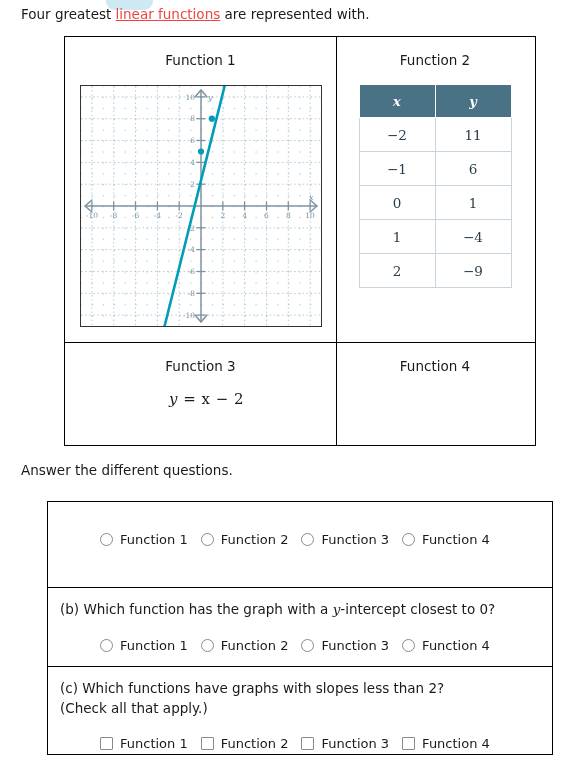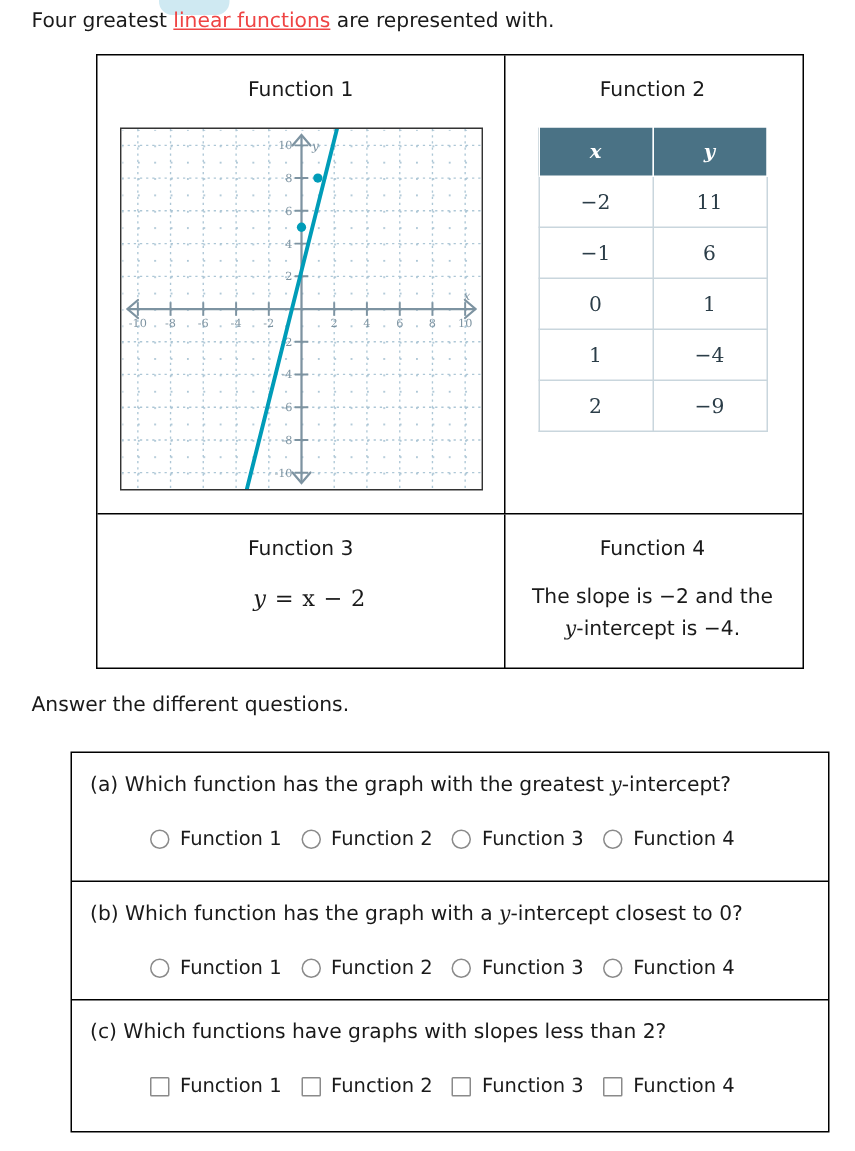--- a/index.html
+++ b/index.html
@@ -263,31 +263,29 @@
     </div>
   </div>
 
   <div class="fn-row bottom">
     <div class="fn-cell left">
       <div class="fn-title">Function 3</div>
       <div class="fn-eq"><i>y</i><span> = x − 2</span></div>
     </div>
     <div class="fn-cell right">
       <div class="fn-title">Function 4</div>
-      <div class="fn-desc"><span>The slope is −2 and the</span> <i>y</i><span>-intercept is −4.</span></div>
     </div>
   </div>
 </div>
 
 <div class="answer-lead">Answer the different questions.</div>
 
 <div class="q-stack">
 
   <div class="q-box q-a">
-    <div class="q-text"><span>(a) Which function has the graph with the greatest </span><i>y</i><span>-intercept?</span></div>
     <div class="opt-row">
       <label class="opt">
           <span class="radio"></span>
           <span class="opt-label">Function 1</span>
         </label>
       <label class="opt">
           <span class="radio"></span>
           <span class="opt-label">Function 2</span>
         </label>
       <label class="opt">
@@ -318,20 +316,21 @@
         </label>
       <label class="opt">
           <span class="radio"></span>
           <span class="opt-label">Function 4</span>
         </label>
     </div>
   </div>
 
   <div class="q-box q-c">
     <div class="q-text">(c) Which functions have graphs with slopes less than 2?</div>
+    <div class="q-text">(Check all that apply.)</div>
     <div class="opt-row">
       <label class="opt">
           <span class="checkbox"></span>
           <span class="opt-label">Function 1</span>
         </label>
       <label class="opt">
           <span class="checkbox"></span>
           <span class="opt-label">Function 2</span>
         </label>
       <label class="opt">

